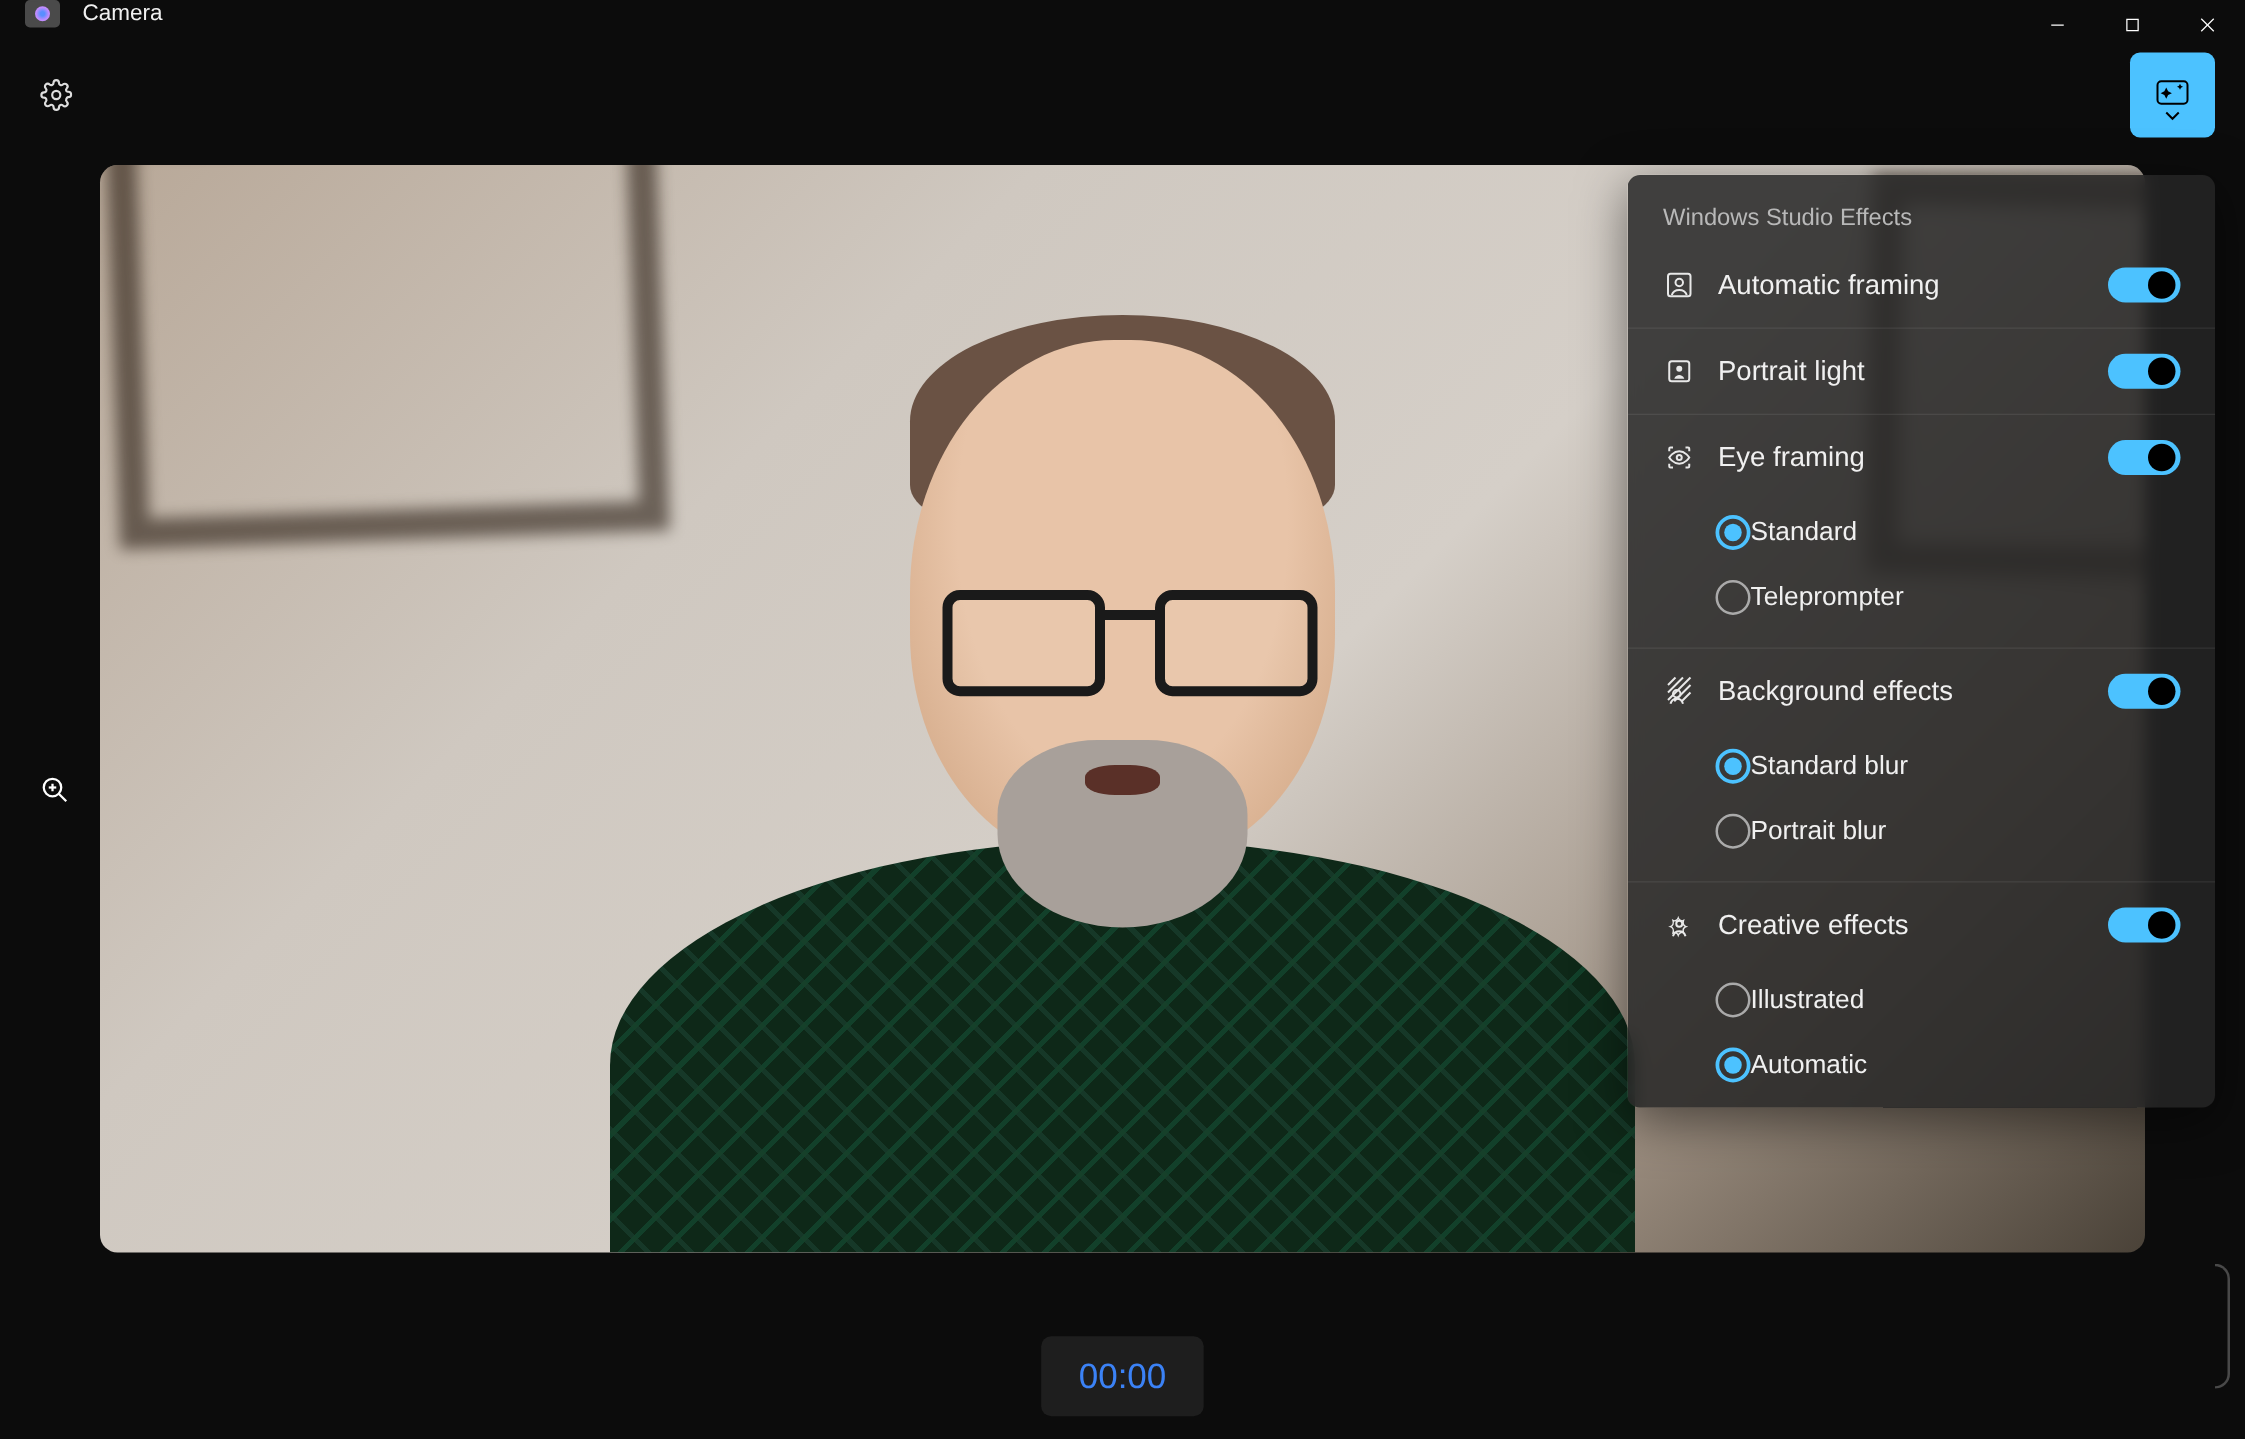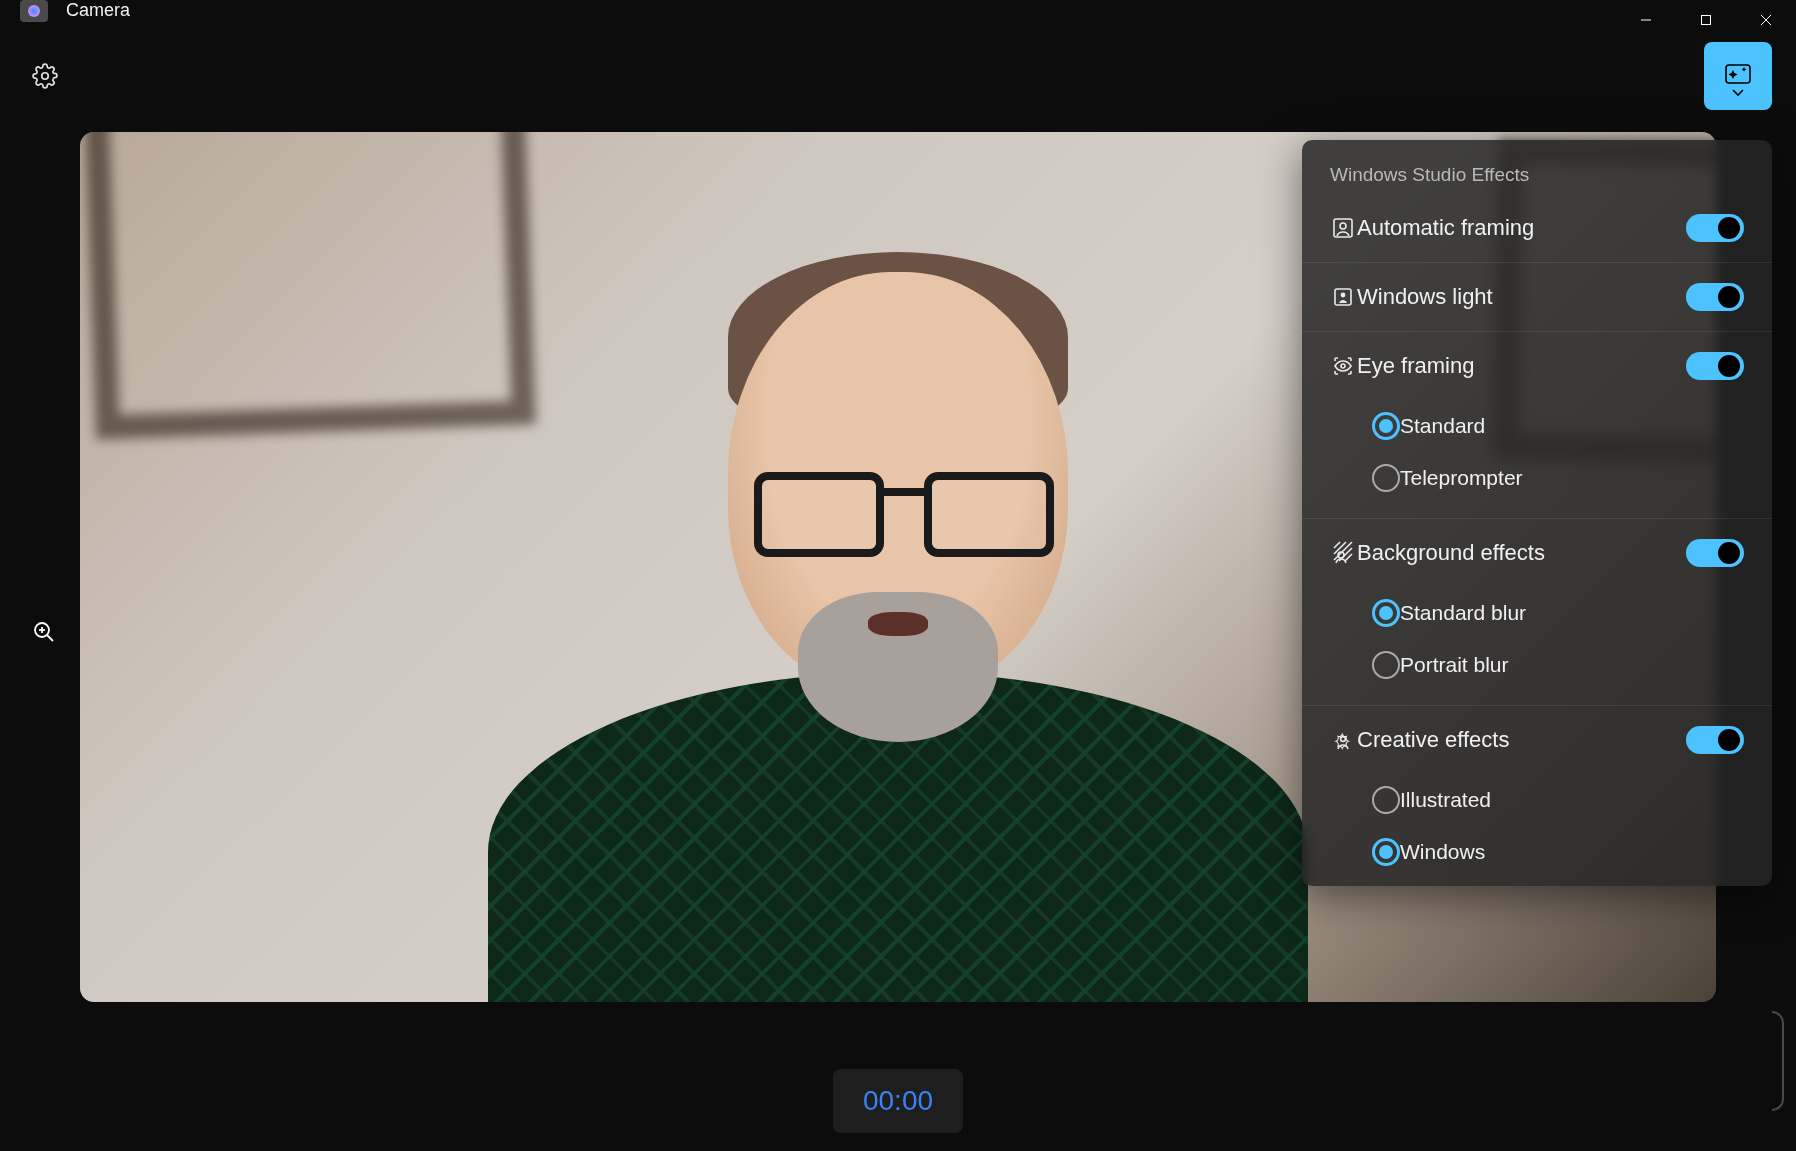--- a/index.html
+++ b/index.html
@@ -215,21 +215,21 @@
   .panel-title {
     padding: 24px 28px 8px;
     font-size: 19px;
     color: #b8b8b8;
   }
   .section { border-bottom: 1px solid rgba(255,255,255,0.08); }
   .row {
     display:flex;
     align-items:center;
     padding: 20px 28px;
-    gap: 1px;
+    gap: 18px;
   }
   .row .icon-slot {
     width: 26px; height: 26px;
     display:flex;align-items:center;justify-content:center;
     color:#e8e8e8;
     flex-shrink:0;
   }
   .row .label {
     font-size: 22px;
     flex: 1;
@@ -379,21 +379,21 @@
 
   <div class="section">
     <div class="row">
       <div class="icon-slot">
         <svg width="24" height="24" viewBox="0 0 24 24" fill="currentColor">
             <rect x="4" y="4" width="16" height="16" rx="2" fill="none" stroke="currentColor" stroke-width="1.6"></rect>
             <circle cx="12" cy="10" r="2.4"></circle>
             <path d="M8 18c.6-2 2.5-3 4-3s3.4 1 4 3z"></path>
           </svg>
       </div>
-      <div class="label">Windows light</div>
+      <div class="label">Portrait light</div>
       <div class="toggle on">
           <div class="knob"></div>
         </div>
     </div>
   </div>
 
   <div class="section">
     <div class="row">
       <div class="icon-slot">
         <svg width="24" height="24" viewBox="0 0 24 24" fill="none" stroke="currentColor" stroke-width="1.6">
@@ -460,17 +460,17 @@
       <div class="toggle on">
           <div class="knob"></div>
         </div>
     </div>
     <div class="radio-row">
       <div class="radio unsel"></div>
       <div class="opt-label">Illustrated</div>
     </div>
     <div class="radio-row">
       <div class="radio sel"></div>
-      <div class="opt-label">Windows</div>
+      <div class="opt-label">Automatic</div>
     </div>
     <div style="height:20px"></div>
   </div>
 </div>
 
 </body></html>

